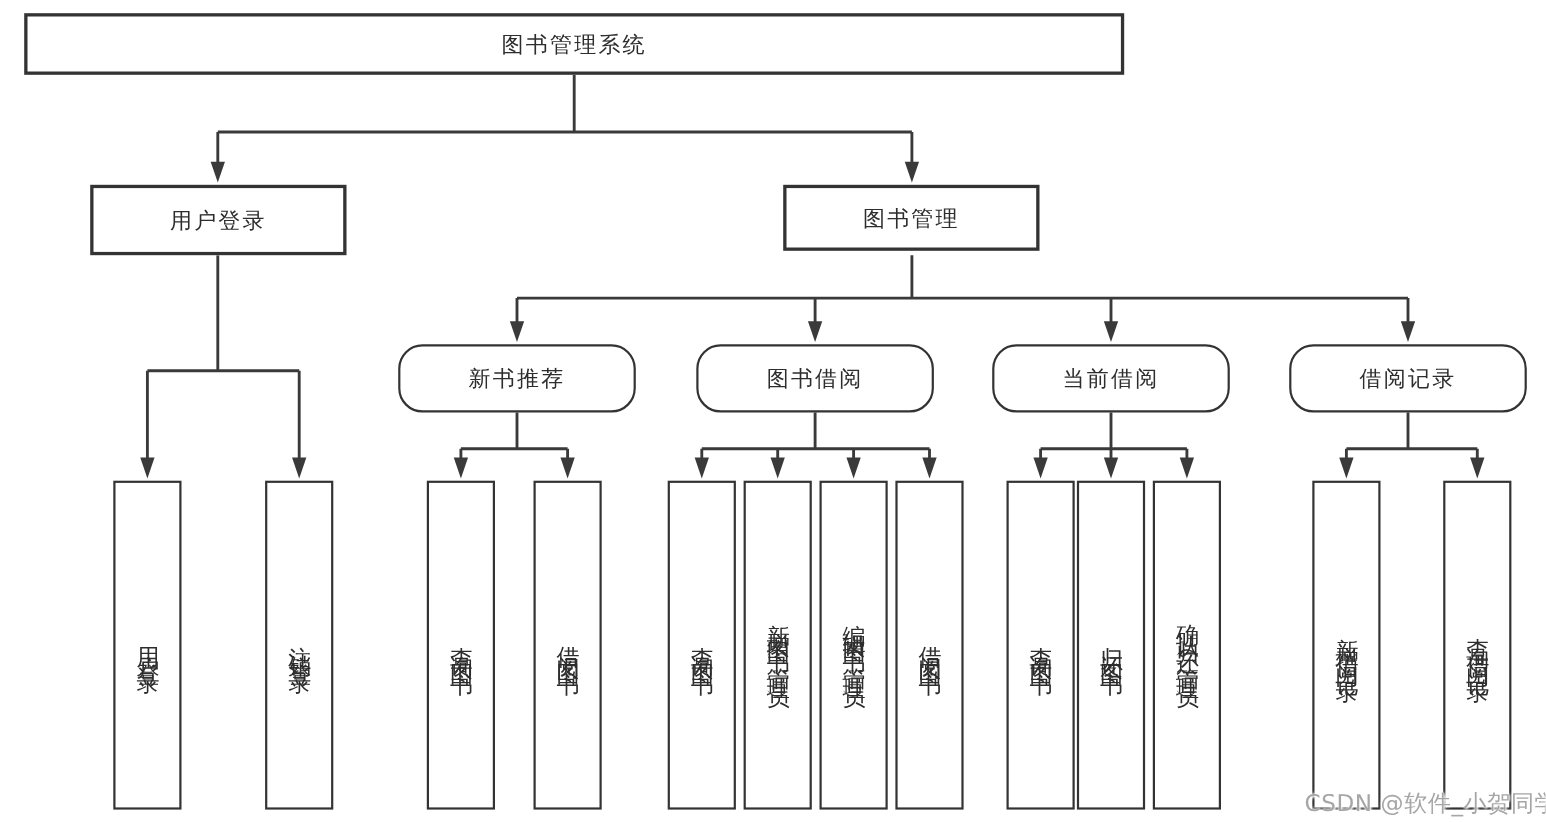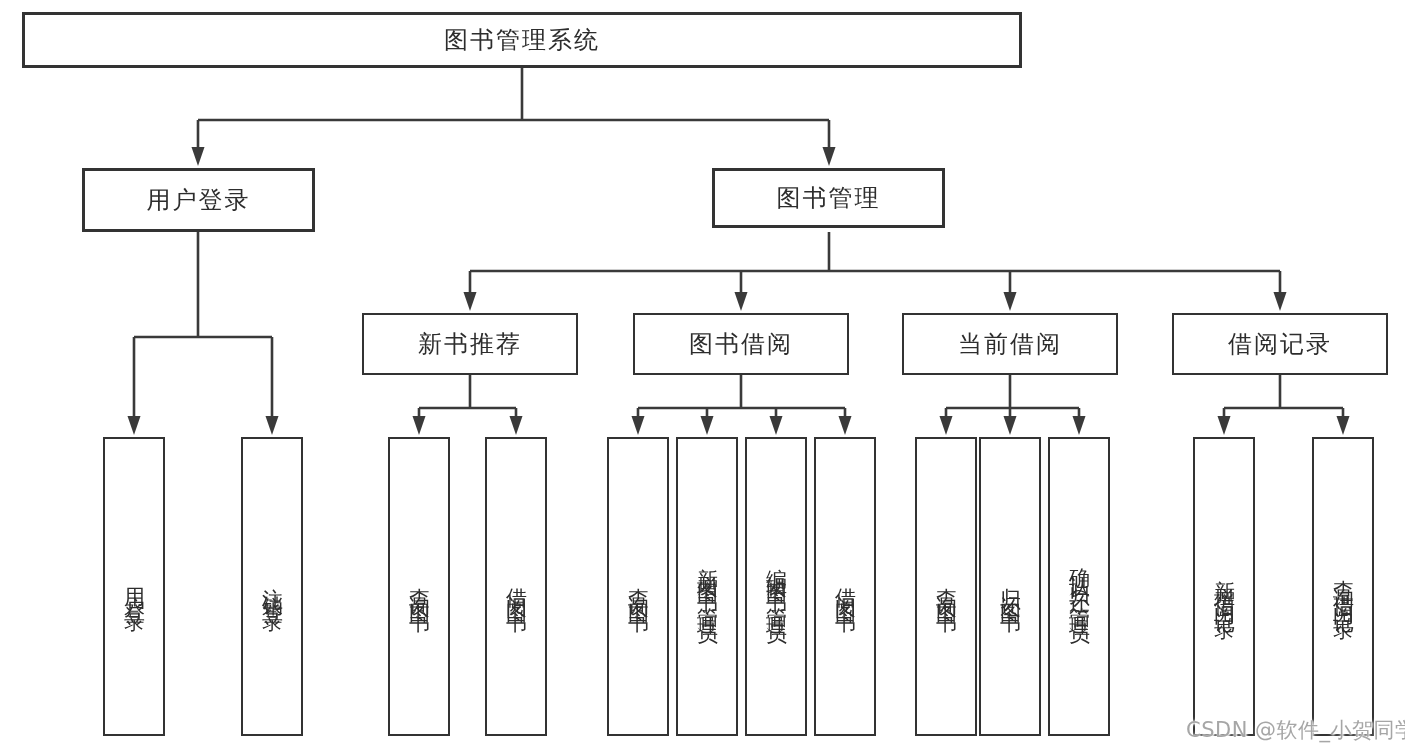--- a/index.html
+++ b/index.html
@@ -7,24 +7,24 @@
     width:1405px;height:747px;position:relative;overflow:hidden;
     font-family:"DejaVu Sans","Liberation Sans",sans-serif;
     color:#2d2d2d;
   }
   #stage{position:absolute;inset:0;width:1405px;height:747px;}
   svg.connectors{position:absolute;left:0;top:0;z-index:1;}
   .box{
     position:absolute;z-index:2;box-sizing:border-box;
     background:#ffffff;border:3px solid #333333;
     display:flex;align-items:center;justify-content:center;
-    font-size:24px;letter-spacing:2px;color:#2d2d2d;
+    font-size:20px;letter-spacing:2px;color:#2d2d2d;
     white-space:nowrap;
   }
-  .box.lvl3{border-width:2.5px;}
+  .box.lvl3{border-width:2.5px;border-radius:22px;}
   .box.leaf{
     border-width:2.5px;
     font-size:21px;
   }
   .box.leaf .vtext{
     writing-mode:vertical-rl;
     text-orientation:mixed;
     letter-spacing:8px;
     line-height:1;
     white-space:nowrap;

